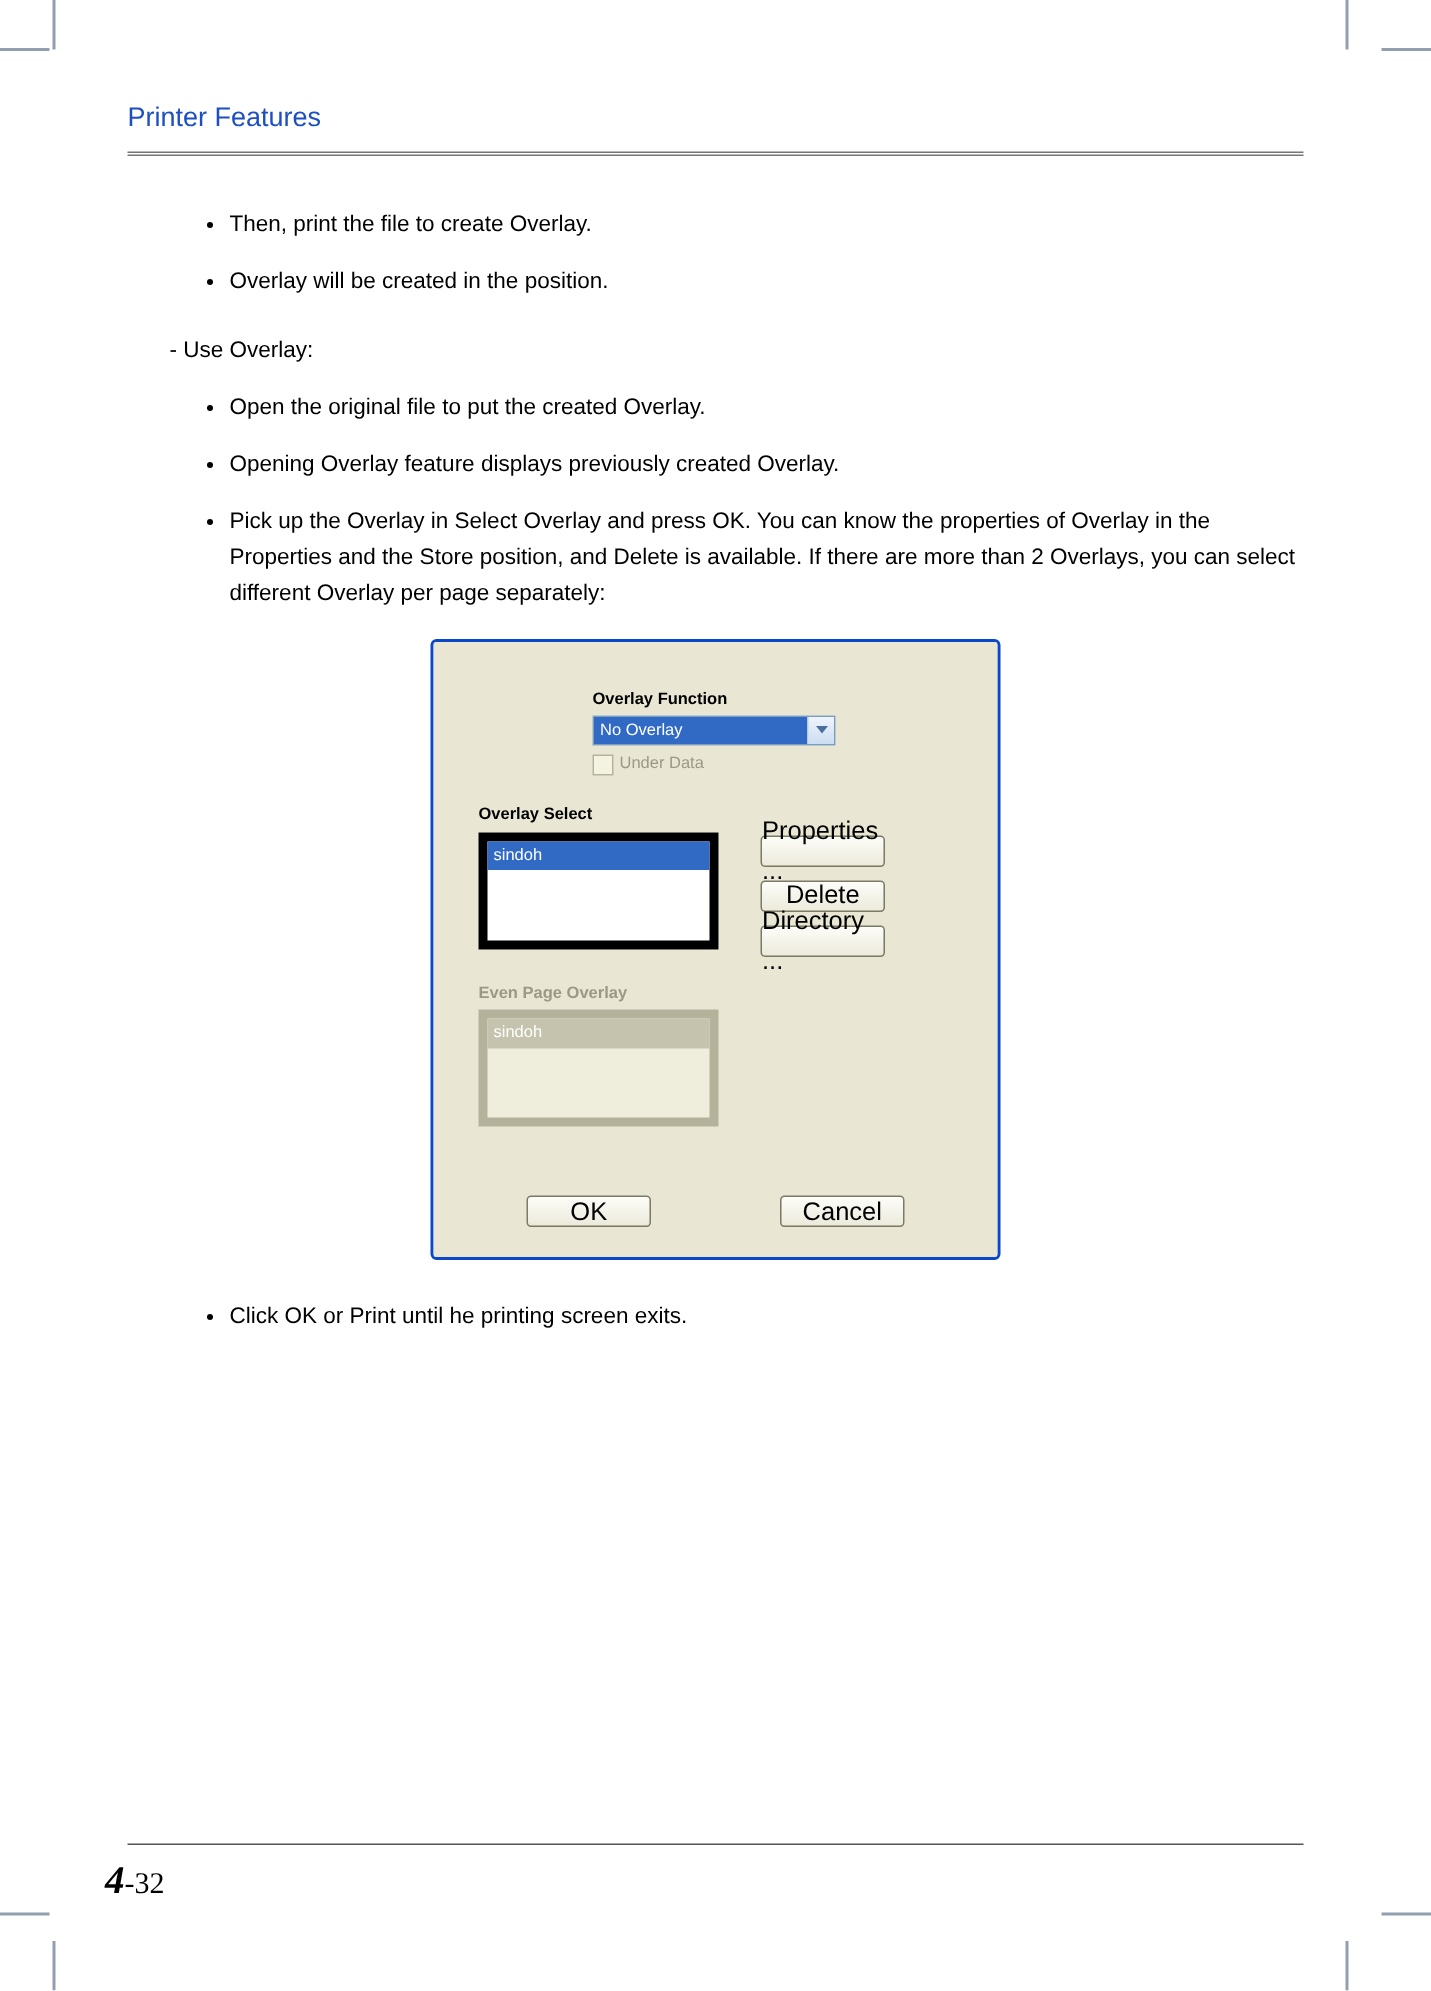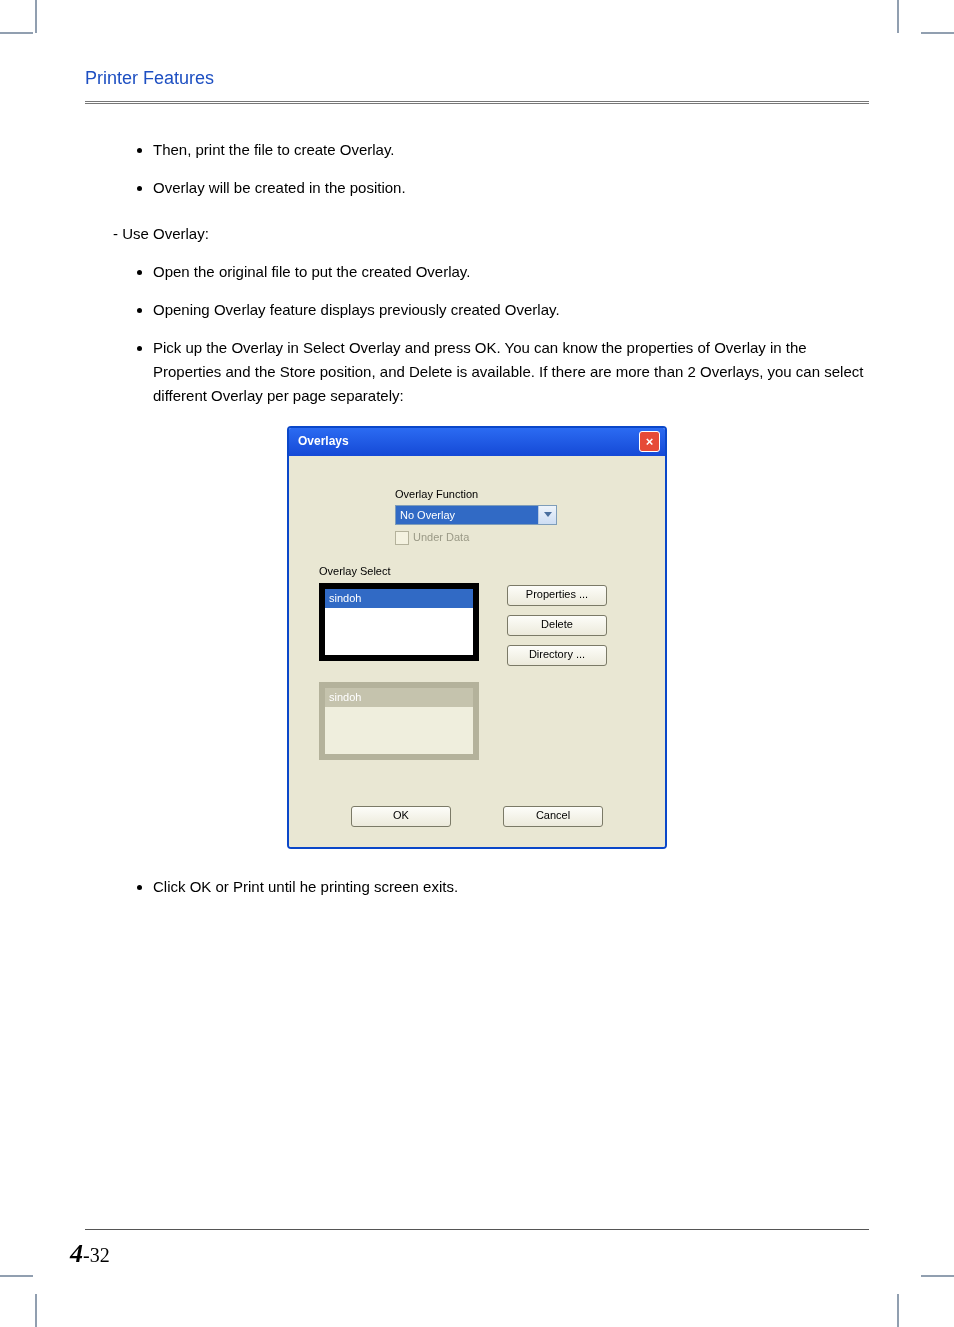--- a/index.html
+++ b/index.html
@@ -110,20 +110,21 @@
     font-weight: bold;
     line-height: 1;
   }
   .dialog-body {
     background: #e9e7d3;
     padding: 30px 30px 20px 30px;
   }
   .field-label {
     color: #000;
     margin-bottom: 2px;
+    font-weight: bold;
   }
   .field-label.disabled { color: #9a9986; }
   .combo {
     display: flex;
     width: 160px;
     border: 1px solid #7e9db9;
     height: 18px;
     background: #fff;
   }
   .combo .combo-text {
@@ -180,27 +181,27 @@
     display: flex;
     gap: 28px;
   }
   .side-buttons {
     display: flex;
     flex-direction: column;
     gap: 9px;
     margin-top: 2px;
   }
   .winbtn {
-    width: 100px;
+    width: 83px;
     height: 21px;
     border: 1px solid #7b7a67;
     border-radius: 3px;
     background: linear-gradient(to bottom, #fdfdf9, #eceadb);
     color: #000;
-    font-size: 11px;
+    font-size: 17px;
     display: flex;
     align-items: center;
     justify-content: center;
     box-sizing: border-box;
   }
   .bottom-buttons {
     display: flex;
     justify-content: space-between;
     padding: 0 32px;
     margin-top: 46px;
@@ -233,26 +234,20 @@
   <div class="dash-line">- Use Overlay:</div>
 
   <ul class="bullet">
     <li>Open the original file to put the created Overlay.</li>
     <li>Opening Overlay feature displays previously created Overlay.</li>
     <li>Pick up the Overlay in Select Overlay and press OK. You can know the properties of Overlay in the Properties and the Store position, and Delete is available. If there are more than 2 Overlays, you can select different Overlay per page separately:</li>
   </ul>
 
   <div class="dialog-wrap">
     <div class="dialog">
-      <div class="titlebar">
-        <span>Overlays</span>
-        <div class="close-btn">
-          <span>×</span>
-        </div>
-      </div>
       <div class="dialog-body">
 
         <div class="center-block">
           <div class="field-label">Overlay Function</div>
           <div class="combo">
             <div class="combo-text">No Overlay</div>
             <div class="combo-arrow">
               <svg viewBox="0 0 8 6">
                   <path d="M0 0 L8 0 L4 5 Z" fill="#4a6f9e"></path>
                 </svg>
@@ -272,20 +267,21 @@
             </div>
             <div class="side-buttons">
               <div class="winbtn">Properties ...</div>
               <div class="winbtn">Delete</div>
               <div class="winbtn">Directory ...</div>
             </div>
           </div>
         </div>
 
         <div class="section">
+          <div class="field-label disabled">Even Page Overlay</div>
           <div class="listbox disabled">
             <div class="item-disabled">sindoh</div>
           </div>
         </div>
 
         <div class="bottom-buttons">
           <div class="winbtn">OK</div>
           <div class="winbtn">Cancel</div>
         </div>
 

